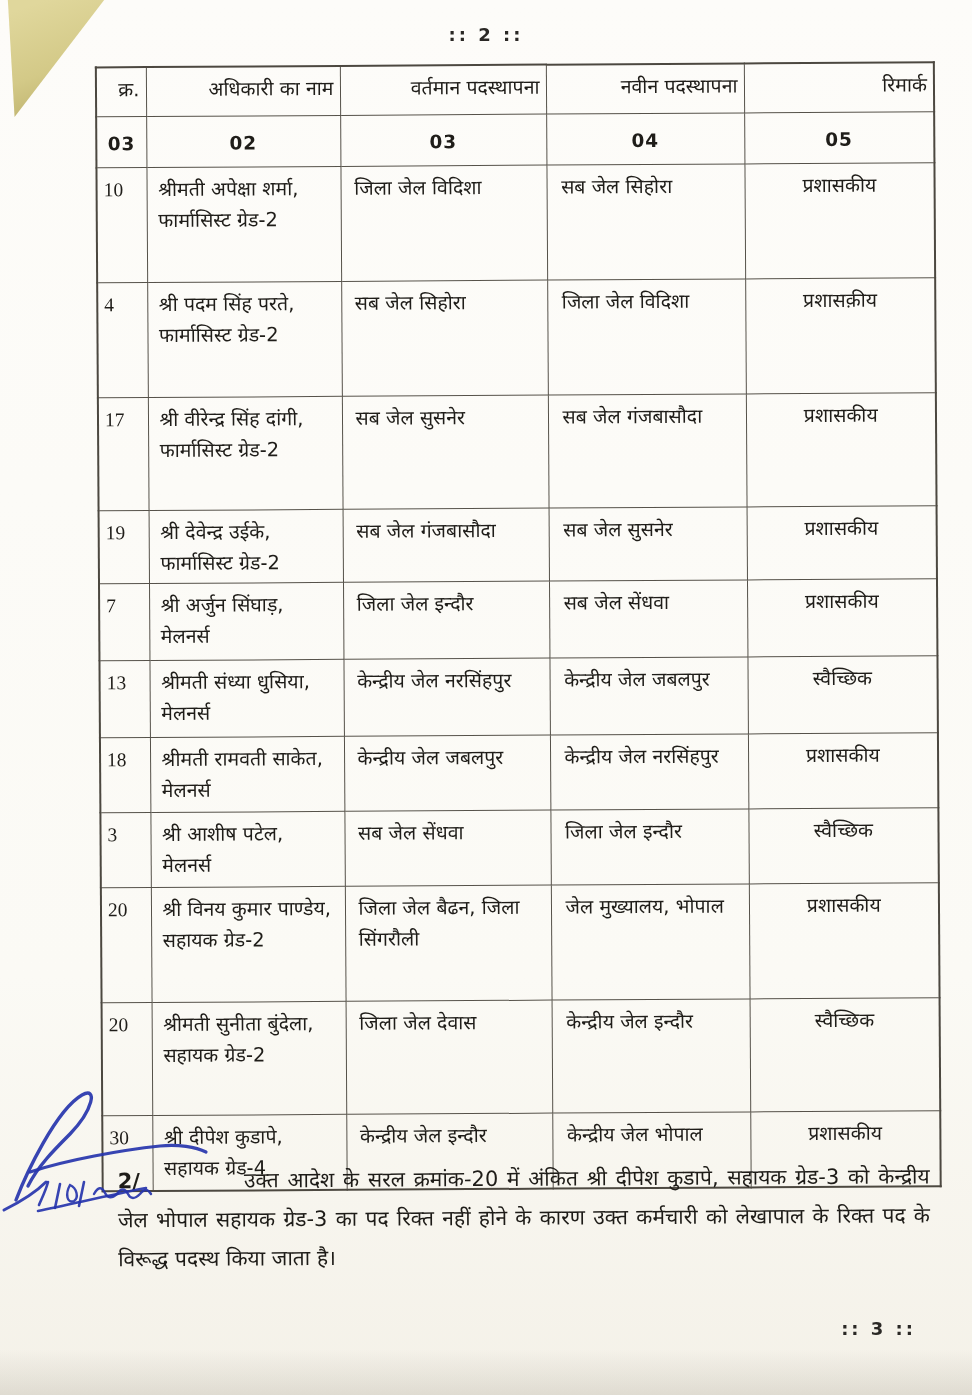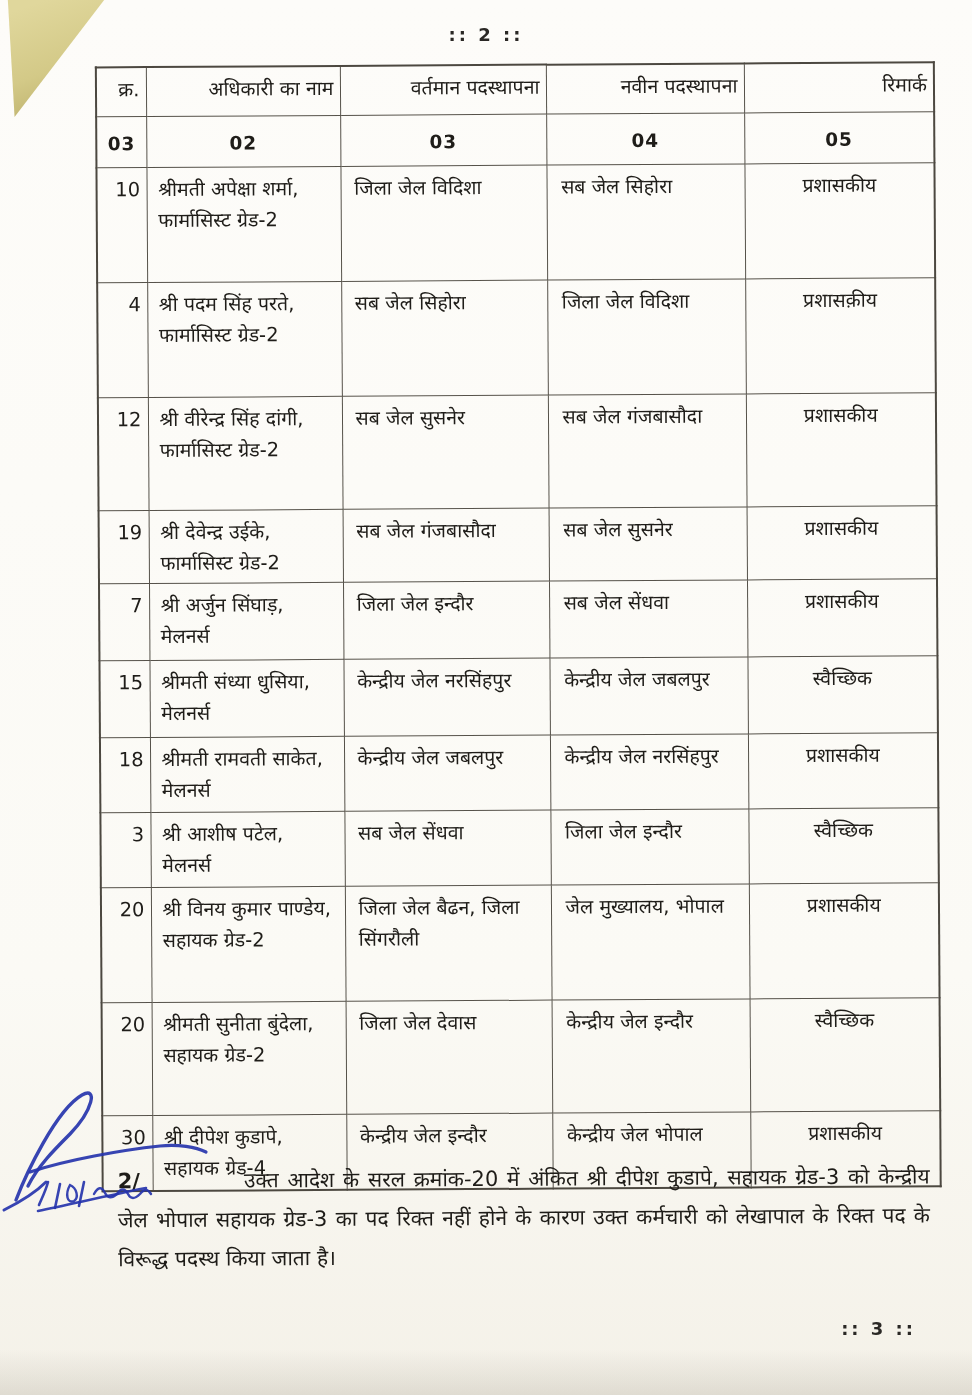--- a/index.html
+++ b/index.html
@@ -79,21 +79,21 @@
     padding: 4px 2px;
   }
   tr.colnum-row td {
     height: 40px;
     text-align: center;
     vertical-align: middle;
     font-size: 18.5px;
     font-weight: 600;
     letter-spacing: 1px;
   }
-  .c-sno   { text-align: right; }
+  .c-sno   { text-align: left; font-family: Liberation Serif, serif; }
   .c-name  { padding-left: 11px !important; }
   .c-cur   { padding-left: 13px !important; }
   .c-new   { padding-left: 14px !important; }
   .c-rem   { text-align: center; }
   
   #rows-body tr:nth-child(1)  td { height: 104px; }
   #rows-body tr:nth-child(2)  td { height: 104px; }
   #rows-body tr:nth-child(3)  td { height: 102px; }
   #rows-body tr:nth-child(4)  td { height: 60px; }
   #rows-body tr:nth-child(5)  td { height: 66px; }
@@ -181,42 +181,42 @@
         <td class="c-rem">प्रशासकीय</td>
       </tr>
           <tr>
         <td class="c-sno">4</td>
         <td class="c-name">श्री पदम सिंह परते, फार्मासिस्ट ग्रेड-2</td>
         <td class="c-cur">सब जेल सिहोरा</td>
         <td class="c-new">जिला जेल विदिशा</td>
         <td class="c-rem">प्रशासक़ीय</td>
       </tr>
           <tr>
-        <td class="c-sno">12</td>
+        <td class="c-sno">17</td>
         <td class="c-name">श्री वीरेन्द्र सिंह दांगी, फार्मासिस्ट ग्रेड-2</td>
         <td class="c-cur">सब जेल सुसनेर</td>
         <td class="c-new">सब जेल गंजबासौदा</td>
         <td class="c-rem">प्रशासकीय</td>
       </tr>
           <tr>
         <td class="c-sno">19</td>
         <td class="c-name">श्री देवेन्द्र उईके, फार्मासिस्ट ग्रेड-2</td>
         <td class="c-cur">सब जेल गंजबासौदा</td>
         <td class="c-new">सब जेल सुसनेर</td>
         <td class="c-rem">प्रशासकीय</td>
       </tr>
           <tr>
         <td class="c-sno">7</td>
         <td class="c-name">श्री अर्जुन सिंघाड़, मेलनर्स</td>
         <td class="c-cur">जिला जेल इन्दौर</td>
         <td class="c-new">सब जेल सेंधवा</td>
         <td class="c-rem">प्रशासकीय</td>
       </tr>
           <tr>
-        <td class="c-sno">15</td>
+        <td class="c-sno">13</td>
         <td class="c-name">श्रीमती संध्या धुसिया, मेलनर्स</td>
         <td class="c-cur">केन्द्रीय जेल नरसिंहपुर</td>
         <td class="c-new">केन्द्रीय जेल जबलपुर</td>
         <td class="c-rem">स्वैच्छिक</td>
       </tr>
           <tr>
         <td class="c-sno">18</td>
         <td class="c-name">श्रीमती रामवती साकेत, मेलनर्स</td>
         <td class="c-cur">केन्द्रीय जेल जबलपुर</td>
         <td class="c-new">केन्द्रीय जेल नरसिंहपुर</td>

